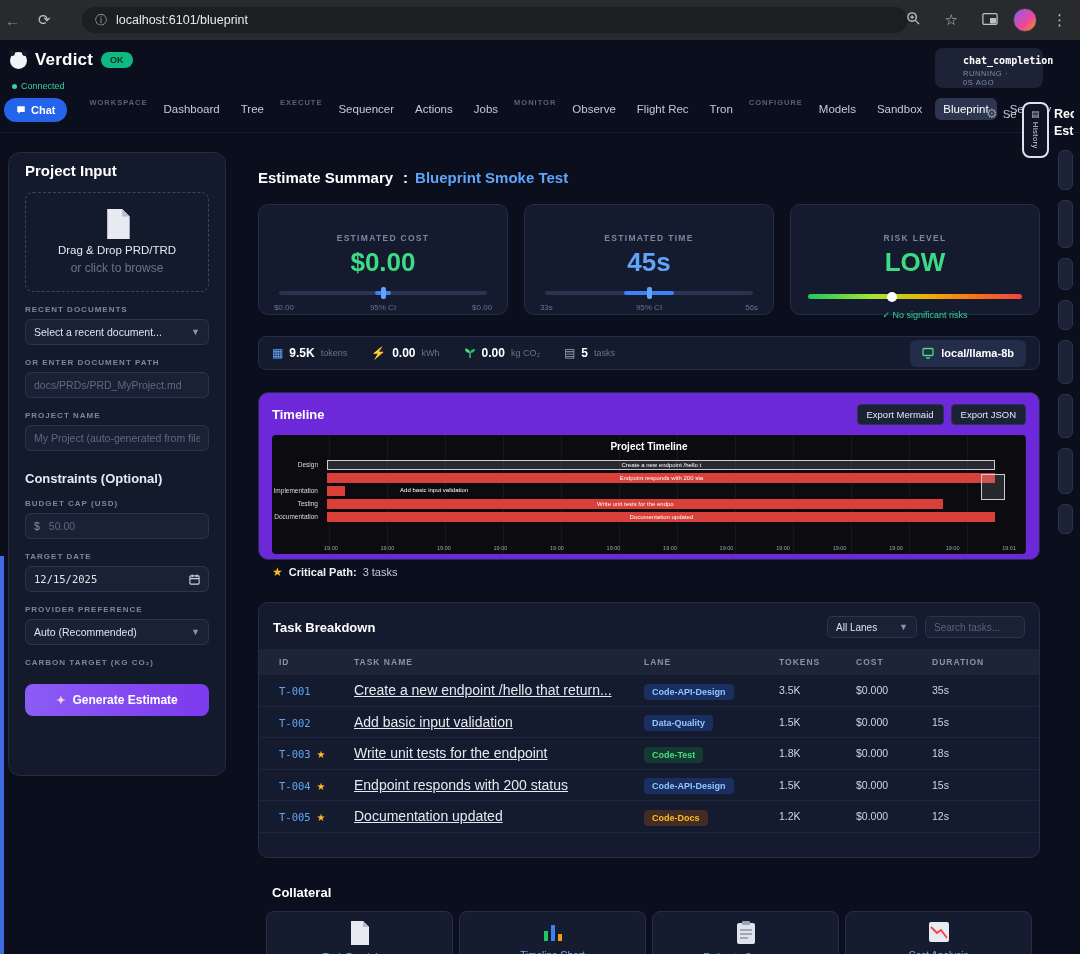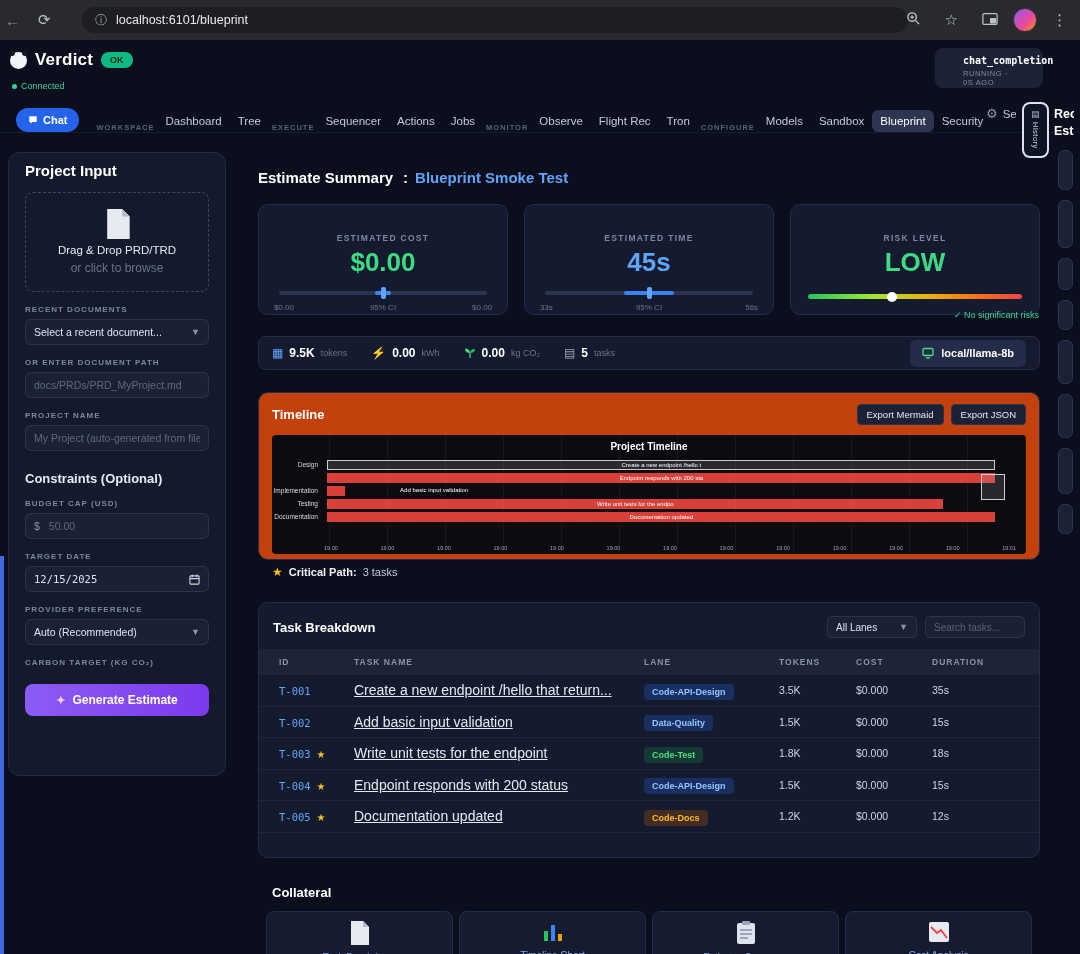--- a/index.html
+++ b/index.html
@@ -22,21 +22,21 @@
   .panda i.l { left:-1px; } .panda i.r { right:-1px; }
   .brand-name { color:#fff; font-size:17px; font-weight:bold; letter-spacing:.2px; }
   .ok-badge { background:#10b981; color:#06301f; font-size:9px; font-weight:bold; padding:3px 9px; border-radius:10px; }
   .connected { position:absolute; left:12px; top:81px; display:flex; align-items:center; gap:4px; font-size:9px; color:#34d399; }
   .connected .dot { width:5px; height:5px; border-radius:50%; background:#34d399; }
   .job-card { position:absolute; left:935px; top:48px; width:108px; height:40px; background:#1c2337; border-radius:8px; padding:7px 28px; }
   .job-name { color:#fff; font-size:10px; font-weight:600; font-family:"DejaVu Sans Mono", monospace; }
   .job-status { color:#828aa2; font-size:7.5px; letter-spacing:.6px; margin-top:3px; }
 
   
-  .navbar { position:absolute; left:0; top:98px; width:1080px; height:35px; display:flex; align-items:flex-end; padding-left:16px; border-bottom:1px solid #151c31; }
+  .navbar { position:absolute; left:0; top:98px; width:1080px; height:35px; display:flex; align-items:flex-start; gap:5px; padding-left:4px; border-bottom:1px solid #151c31; }
   .chat-btn { display:flex; align-items:center; gap:5px; background:#2563eb; color:#fff; border:none; font-family:inherit; font-size:11px; font-weight:600; padding:6px 12px; border-radius:14px; margin-right:14px; cursor:pointer; }
   .nav-sec { font-size:7.5px; font-weight:600; letter-spacing:1px; color:#59607a; margin:0 3px; }
   .nav-item { font-size:11.5px; color:#c4cada; padding:5px 8px; border-radius:6px; cursor:pointer; white-space:nowrap; }
   .nav-item.active { background:#2d3550; color:#fff; }
   .settings { position:absolute; left:986px; top:106px; display:flex; align-items:center; gap:5px; font-size:11.5px; color:#c4cada; cursor:pointer; }
   .gear { color:#8b93a8; font-size:13px; }
   .history-tab { position:absolute; left:1022px; top:102px; width:27px; height:56px; background:#0e1424; border:2px solid #dde1ec; border-radius:8px; display:flex; flex-direction:column; align-items:center; padding-top:5px; gap:3px; z-index:5; cursor:pointer; }
   .hist-ic { font-size:9px; color:#aab2c6; }
   .hist-txt { writing-mode:vertical-rl; font-size:7.5px; color:#cfd4e2; letter-spacing:.5px; }
 
@@ -75,33 +75,33 @@
   .sc-label { font-size:8.5px; letter-spacing:1.3px; color:#7d86a0; font-weight:600; }
   .sc-value { font-size:26px; font-weight:bold; margin-top:4px; }
   .sc-value.green { color:#3ddc84; }
   .sc-value.blue { color:#60a5fa; }
   .slider { position:relative; width:84%; height:4px; background:#2b3350; border-radius:2px; margin:13px auto 0; }
   .slider .fill { position:absolute; height:100%; background:#3b82f6; border-radius:2px; }
   .slider .thumb { position:absolute; top:-4px; width:5px; height:12px; background:#60a5fa; border-radius:2px; }
   .risk-bar { position:relative; width:86%; height:5px; border-radius:3px; margin:16px auto 0; background:linear-gradient(90deg,#22c55e 0%,#a3e635 30%,#eab308 55%,#f97316 78%,#ef4444 100%); }
   .risk-bar .rdot { position:absolute; left:37%; top:-2.5px; width:10px; height:10px; background:#fff; border-radius:50%; }
   .minmax { display:flex; justify-content:space-between; width:88%; margin:8px auto 0; font-size:8px; color:#6b7389; }
-  .risk-note { text-align:right; margin:11px 0 0 20px; font-size:9px; color:#34d399; }
+  .risk-note { text-align:center; margin:11px 0 0 20px; font-size:9px; color:#34d399; }
 
   
   .stats-bar { position:absolute; left:258px; top:336px; width:782px; height:34px; background:#151b2e; border:1px solid #242c47; border-radius:8px; display:flex; align-items:center; gap:24px; padding:0 13px; }
   .stat { display:flex; align-items:center; gap:6px; }
   .s-ic { font-size:12px; }
   .s-ic.tok { color:#60a5fa; } .s-ic.bolt { color:#facc15; } .s-ic.clip { color:#9aa3b8; }
   .s-val { font-size:12px; font-weight:bold; color:#fff; }
   .s-unit { font-size:9px; color:#6b7389; }
   .model-pill { margin-left:auto; height:27px; background:#232c49; border-radius:6px; display:flex; align-items:center; gap:7px; padding:0 12px; color:#fff; font-size:11px; font-weight:600; cursor:pointer; }
 
   
-  .tl-card { position:absolute; left:258px; top:392px; width:782px; height:168px; background:#c2410c; border:1px solid #242c47; border-radius:10px; padding:11px 13px; }
+  .tl-card { position:absolute; left:258px; top:392px; width:782px; height:168px; background:#6d28d9; border:1px solid #242c47; border-radius:10px; padding:11px 13px; }
   .tl-head { display:flex; align-items:center; }
   .tl-title { font-size:13px; font-weight:bold; color:#fff; }
   .tl-btns { margin-left:auto; display:flex; gap:7px; }
   .export-btn { background:#1b2236; border:1px solid #2c3452; border-radius:4px; color:#e5e9f2; font-family:inherit; font-size:9.5px; padding:4px 9px; cursor:pointer; }
   .chart { position:relative; margin-top:10px; height:119px; background:#0b0b10; border-radius:4px;
            background-image:repeating-linear-gradient(90deg, transparent 0 57px, rgba(255,255,255,.05) 57px 58px); }
   .chart-title { position:absolute; top:6px; width:100%; text-align:center; color:#fff; font-size:10px; font-weight:bold; }
   .lanes { position:absolute; left:0; top:24px; width:50px; height:80px; }
   .lane { position:absolute; right:4px; font-size:6.5px; color:#d8dbe4; white-space:nowrap; }
   .plot { position:absolute; left:52px; right:10px; top:24px; height:67px; }

